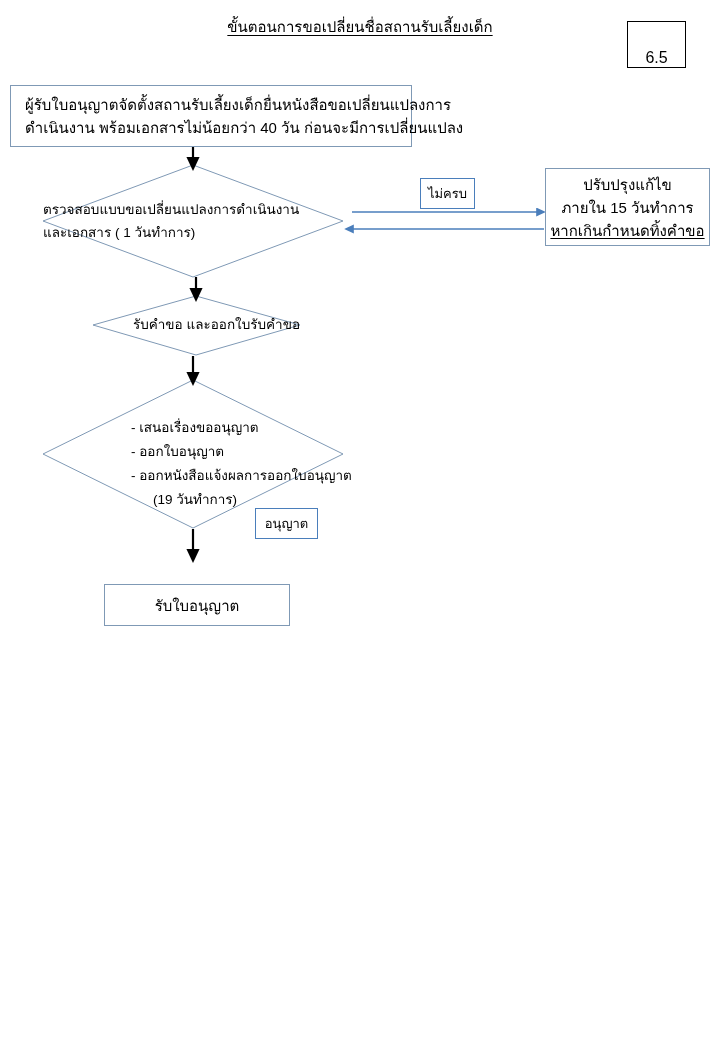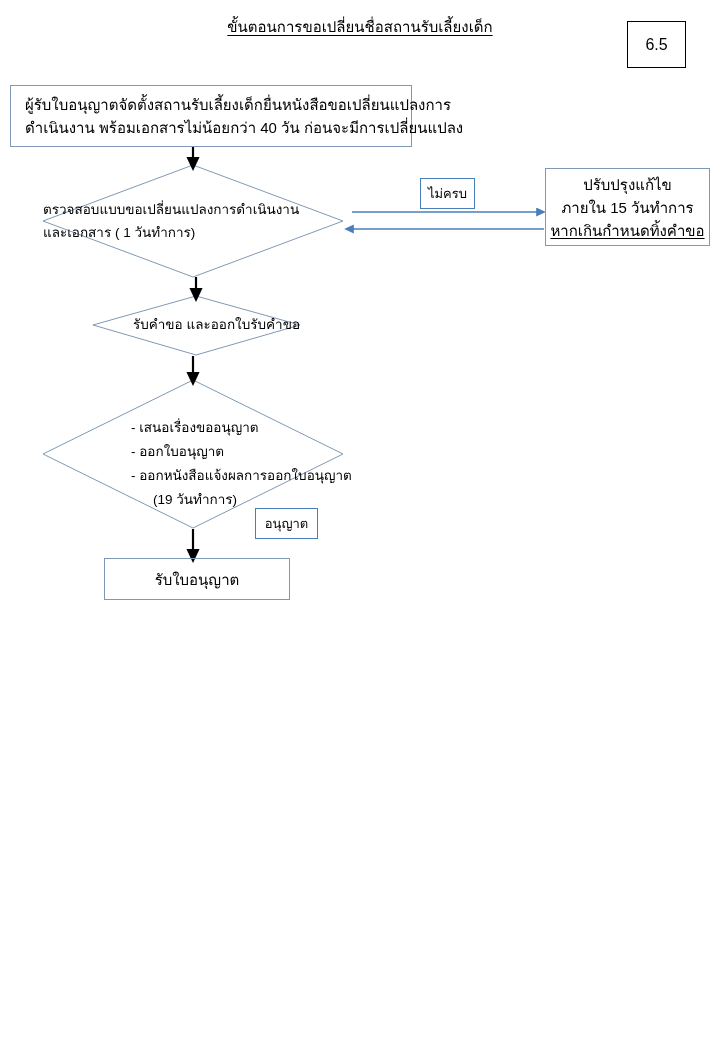--- a/index.html
+++ b/index.html
@@ -41,21 +41,21 @@
   }
 
   
   #section-number-box {
     left: 627px;
     top: 21px;
     width: 57px;
     height: 45px;
     border: 1.4px solid #000000;
     display: flex;
-    align-items: center;
+    align-items: flex-end;
     justify-content: center;
     font-size: 16px;
   }
 
   
   .proc-box {
     border: 1px solid #7f99b5;
     box-sizing: border-box;
     display: flex;
     flex-direction: column;
@@ -107,21 +107,21 @@
     left: 255px;
     top: 508px;
     width: 63px;
     height: 31px;
     font-family: Liberation Serif, serif;
   }
 
   
   #final-box {
     left: 104px;
-    top: 558px;
+    top: 584px;
     width: 186px;
     height: 42px;
   }
 
   
   .diamond-text {
     display: flex;
     flex-direction: column;
     justify-content: center;
     pointer-events: none;

